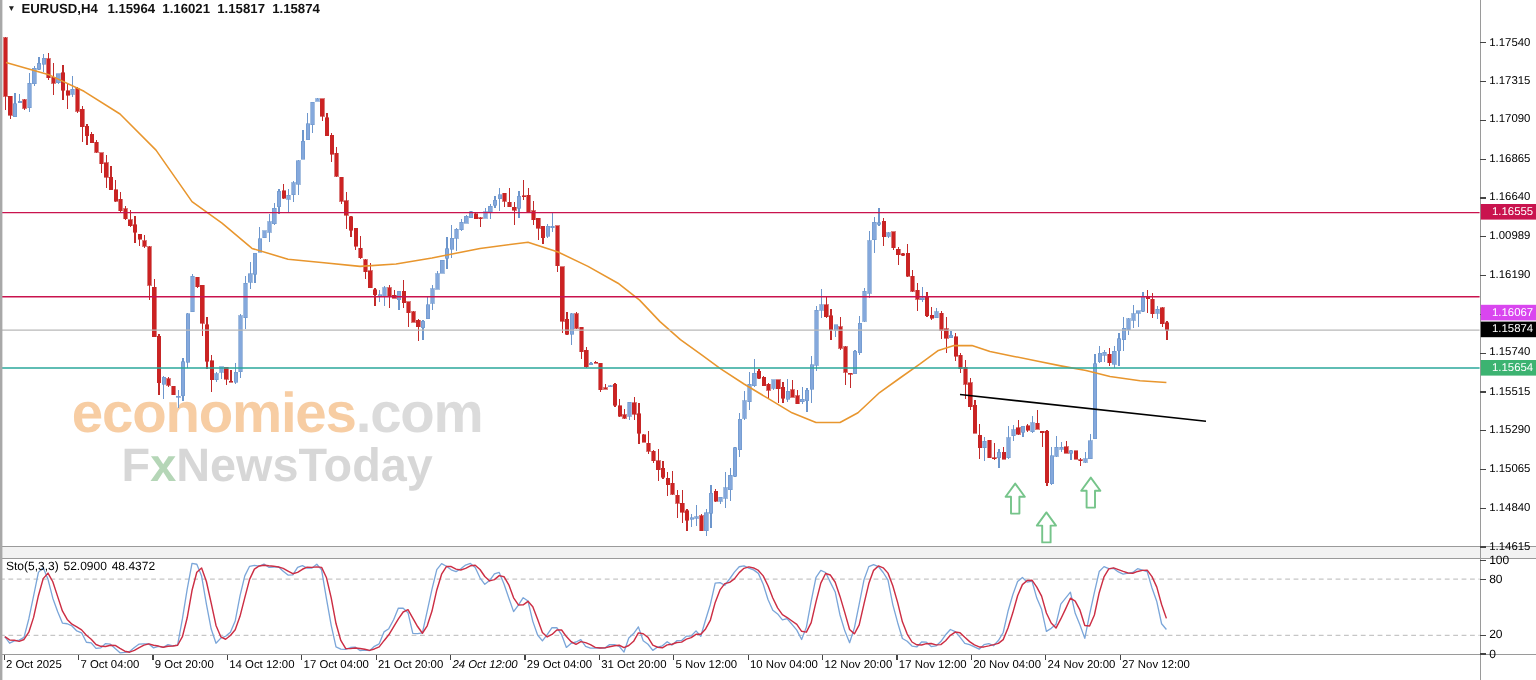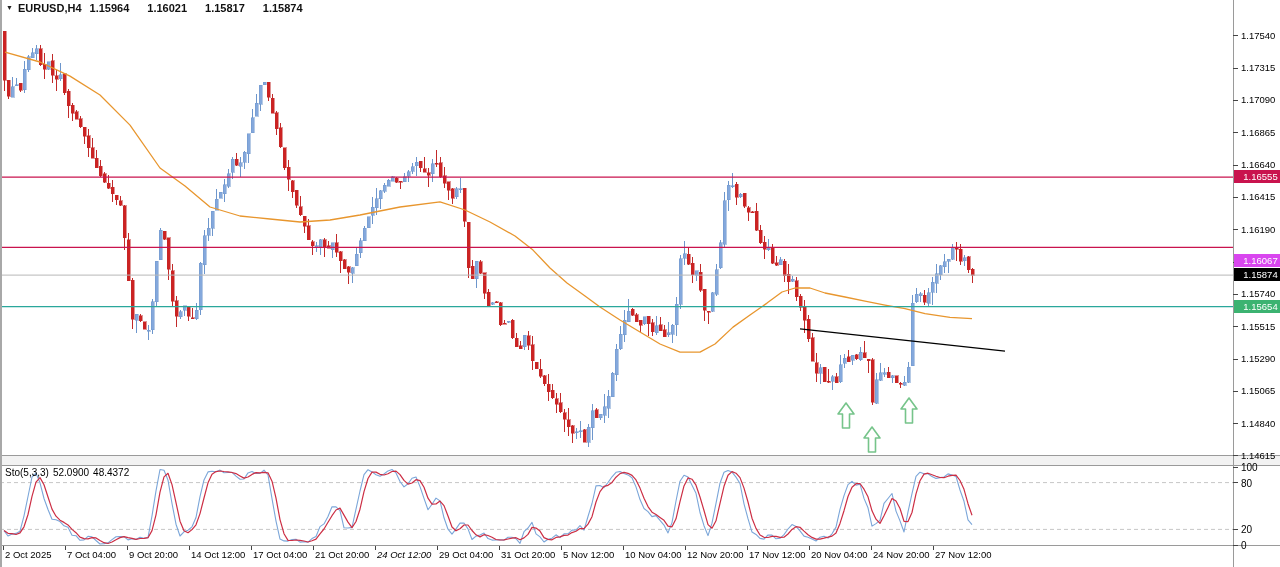--- a/index.html
+++ b/index.html
@@ -3,41 +3,45 @@
 <meta charset="utf-8">
 <style>
   html,body{margin:0;padding:0;background:#fff;}
   body{width:1280px;height:567px;overflow:hidden;font-family:"Liberation Sans",sans-serif;}
   #root{position:relative;width:1280px;height:567px;background:#fff;}
   #chart-svg{position:absolute;left:0;top:0;z-index:2;}
   .left-edge{position:absolute;left:0;top:0;width:2px;height:567px;background:#a8a8a8;z-index:5;}
   .ohlc-bar{position:absolute;left:6px;top:2px;z-index:6;font-size:11px;font-weight:700;color:#111;white-space:nowrap;}
   .ohlc-bar .tri{display:inline-block;font-size:7px;vertical-align:2px;margin-right:5px;color:#222;cursor:pointer;}
   .ohlc-bar .sym{margin-right:8px;}
-  .ohlc-bar .val{margin-right:18px;}
+  .ohlc-bar .val{margin-right:6px;}
   .watermark{position:absolute;left:46px;top:320px;width:370px;z-index:1;text-align:center;user-select:none;line-height:1;}
   .wm1{font-size:47px;font-weight:700;letter-spacing:-1px;}
   .wm1 .brand{color:rgba(240,156,72,0.50);}
   .wm1 .suffix{color:rgba(110,110,110,0.25);}
   .wm2{font-size:39px;font-weight:700;margin-top:2px;color:rgba(110,110,110,0.28);letter-spacing:0px;}
   .wm2 .gx{color:rgba(90,165,95,0.45);}
   .ptick{position:absolute;left:1241px;font-size:9.5px;color:#000;z-index:3;white-space:nowrap;}
   .stick{position:absolute;left:1241px;font-size:10px;color:#000;z-index:3;}
   .badge{position:absolute;left:1234px;width:53px;height:13px;line-height:13px;text-align:center;font-size:9.5px;color:#fff;z-index:4;}
   .dtick{position:absolute;top:549px;font-size:9.5px;color:#000;z-index:3;white-space:nowrap;}
   .sto-label{position:absolute;left:5px;top:467px;z-index:3;font-size:10px;color:#000;white-space:nowrap;}
   .sto-label span{margin-right:4px;}
   .price-axis-area{position:absolute;left:1233px;top:0;width:47px;height:567px;z-index:2;cursor:ns-resize;}
   .time-axis-area{position:absolute;left:0;top:546px;width:1233px;height:21px;z-index:2;cursor:ew-resize;}
   .main-pane-hit{position:absolute;left:0;top:0;width:1233px;height:455px;z-index:2;}
 </style>
 </head>
 <body>
 
 <div id="root">
+  <div class="watermark">
+    <div class="wm1"><span class="brand">economies</span><span class="suffix">.com</span></div>
+    <div class="wm2"><span>F</span><span class="gx">x</span><span>NewsToday</span></div>
+  </div>
 
   <svg id="chart-svg" width="1280" height="567">
       <g shape-rendering="crispEdges">
         <path d="M12.5 77.4L12.5 97.4M16.5 78.4L16.5 85.5M24.5 60.6L24.5 93.3M28.5 55.0L28.5 71.7M32.5 47.5L32.5 58.0M36.5 45.1L36.5 60.2M48.5 61.5L48.5 70.0M60.5 63.0L60.5 80.9M136.5 313.6L136.5 332.5M148.5 325.2L148.5 340.1M152.5 298.5L152.5 334.3M156.5 260.8L156.5 306.7M160.5 228.1L160.5 260.4M180.5 310.0L180.5 318.5M184.5 305.5L184.5 315.9M196.5 302.7L196.5 320.0M200.5 261.6L200.5 314.8M204.5 230.1L204.5 274.0M208.5 218.1L208.5 240.5M212.5 210.9L212.5 235.9M216.5 188.9L216.5 210.3M220.5 192.3L220.5 198.0M224.5 178.6L224.5 201.7M228.5 168.8L228.5 187.7M232.5 157.4L232.5 178.7M240.5 157.2L240.5 177.0M244.5 151.0L244.5 168.7M248.5 133.6L248.5 162.9M252.5 108.5L252.5 132.7M256.5 93.8L256.5 116.4M260.5 84.9L260.5 111.0M264.5 81.8L264.5 84.5M316.5 241.6L316.5 251.8M320.5 238.6L320.5 255.0M332.5 242.5L332.5 258.2M352.5 266.5L352.5 283.0M356.5 246.9L356.5 265.8M360.5 237.8L360.5 258.2M364.5 225.7L364.5 241.2M368.5 216.7L368.5 227.5M372.5 197.3L372.5 224.0M376.5 187.7L376.5 214.8M380.5 190.2L380.5 208.8M384.5 182.7L384.5 192.7M388.5 178.8L388.5 186.0M392.5 176.2L392.5 181.4M404.5 173.0L404.5 181.9M408.5 170.4L408.5 182.4M412.5 163.0L412.5 173.5M416.5 156.7L416.5 175.8M432.5 159.0L432.5 181.8M456.5 186.8L456.5 198.7M460.5 177.8L460.5 193.2M476.5 260.8L476.5 287.6M492.5 302.0L492.5 304.5M508.5 321.0L508.5 322.6M524.5 334.9L524.5 350.1M576.5 428.1L576.5 439.2M580.5 420.6L580.5 438.3M588.5 423.9L588.5 446.9M592.5 404.1L592.5 439.7M600.5 413.9L600.5 419.6M604.5 393.7L604.5 423.1M608.5 390.4L608.5 417.8M612.5 372.3L612.5 397.2M616.5 343.9L616.5 380.8M620.5 326.1L620.5 350.1M624.5 309.9L624.5 342.0M628.5 298.8L628.5 322.4M644.5 316.5L644.5 325.2M656.5 315.5L656.5 335.2M668.5 322.3L668.5 336.9M672.5 323.7L672.5 343.1M676.5 296.7L676.5 335.8M680.5 255.2L680.5 309.4M684.5 241.2L684.5 264.9M696.5 270.6L696.5 280.8M712.5 292.0L712.5 311.5M716.5 263.6L716.5 295.8M720.5 239.7L720.5 268.5M724.5 192.4L724.5 248.1M728.5 180.7L728.5 210.8M732.5 173.1L732.5 188.0M740.5 193.4L740.5 198.4M768.5 239.4L768.5 251.4M780.5 256.9L780.5 265.3M792.5 275.5L792.5 281.5M820.5 364.4L820.5 383.9M832.5 374.5L832.5 390.2M840.5 354.8L840.5 382.5M844.5 354.3L844.5 367.7M852.5 355.3L852.5 364.5M860.5 346.9L860.5 360.5M876.5 372.5L876.5 404.0M880.5 363.3L880.5 380.5M884.5 368.0L884.5 376.6M892.5 374.9L892.5 383.0M904.5 376.4L904.5 385.9M908.5 361.7L908.5 382.5M912.5 295.0L912.5 365.8M916.5 288.4L916.5 302.6M920.5 291.5L920.5 301.5M928.5 288.4L928.5 306.8M932.5 277.3L932.5 304.7M936.5 264.3L936.5 292.8M940.5 265.4L940.5 279.5M944.5 254.3L944.5 273.4M948.5 258.8L948.5 272.7M952.5 243.5L952.5 260.3M964.5 255.1L964.5 266.1" stroke="#6d96cc" stroke-width="1" fill="none"></path>
         <path d="M4.5 30.6L4.5 91.4M8.5 80.1L8.5 99.2M20.5 82.7L20.5 91.7M40.5 44.5L40.5 66.4M44.5 52.9L44.5 78.8M52.5 54.4L52.5 83.0M56.5 69.6L56.5 91.2M64.5 72.9L64.5 94.5M68.5 88.5L68.5 118.3M72.5 103.4L72.5 120.8M76.5 110.1L76.5 119.0M80.5 116.3L80.5 127.9M84.5 127.2L84.5 144.4M88.5 129.0L88.5 156.7M92.5 138.3L92.5 158.4M96.5 149.9L96.5 168.1M100.5 160.4L100.5 177.3M104.5 171.5L104.5 183.1M108.5 174.6L108.5 189.4M112.5 179.6L112.5 202.4M116.5 195.0L116.5 205.1M120.5 195.7L120.5 206.4M124.5 205.3L124.5 250.3M128.5 232.7L128.5 280.5M132.5 278.0L132.5 329.2M140.5 314.4L140.5 322.3M144.5 321.5L144.5 329.1M164.5 231.2L164.5 239.9M168.5 237.6L168.5 280.3M172.5 264.3L172.5 307.3M176.5 295.6L176.5 326.9M188.5 306.0L188.5 321.0M192.5 308.4L192.5 318.4M236.5 153.3L236.5 165.9M268.5 82.1L268.5 100.9M272.5 93.9L272.5 113.3M276.5 111.1L276.5 135.3M280.5 122.8L280.5 147.6M284.5 147.8L284.5 169.7M288.5 159.7L288.5 190.8M292.5 180.4L292.5 197.7M296.5 190.0L296.5 208.0M300.5 196.4L300.5 215.5M304.5 216.0L304.5 232.5M308.5 219.3L308.5 240.4M312.5 240.3L312.5 255.2M324.5 237.9L324.5 256.9M328.5 241.4L328.5 248.3M336.5 233.7L336.5 256.8M340.5 251.3L340.5 272.8M344.5 259.1L344.5 268.5M348.5 265.9L348.5 284.2M396.5 176.7L396.5 182.6M400.5 181.1L400.5 189.2M420.5 160.9L420.5 172.1M424.5 156.6L424.5 172.2M428.5 168.1L428.5 187.4M436.5 150.3L436.5 166.9M440.5 156.8L440.5 177.9M444.5 167.3L444.5 187.9M448.5 181.6L448.5 199.7M452.5 188.3L452.5 203.7M464.5 188.1L464.5 226.6M468.5 222.3L468.5 277.6M472.5 259.8L472.5 278.9M480.5 260.1L480.5 274.1M484.5 272.5L484.5 299.4M488.5 289.0L488.5 306.7M496.5 300.8L496.5 302.7M500.5 302.4L500.5 326.4M504.5 320.0L504.5 324.3M512.5 318.9L512.5 338.9M516.5 332.7L516.5 347.3M520.5 341.0L520.5 348.9M528.5 330.8L528.5 350.1M532.5 336.0L532.5 370.1M536.5 361.5L536.5 368.6M540.5 359.4L540.5 378.0M544.5 374.8L544.5 386.1M548.5 373.9L548.5 400.9M552.5 384.3L552.5 399.2M556.5 393.1L556.5 413.2M560.5 392.5L560.5 412.7M564.5 408.7L564.5 431.9M568.5 408.0L568.5 435.7M572.5 424.5L572.5 442.6M584.5 428.6L584.5 442.4M596.5 407.9L596.5 418.1M632.5 307.7L632.5 315.7M636.5 313.1L636.5 321.8M640.5 319.5L640.5 331.7M648.5 316.3L648.5 336.2M652.5 318.6L652.5 335.6M660.5 316.7L660.5 331.1M664.5 324.6L664.5 336.7M688.5 247.9L688.5 264.6M692.5 257.3L692.5 283.0M700.5 264.0L700.5 291.9M704.5 288.6L704.5 320.5M708.5 311.0L708.5 323.5M736.5 181.5L736.5 204.9M744.5 193.1L744.5 208.0M748.5 206.2L748.5 220.7M752.5 211.2L752.5 213.3M756.5 203.1L756.5 231.2M760.5 225.2L760.5 243.6M764.5 235.7L764.5 259.1M772.5 243.6L772.5 264.0M776.5 255.6L776.5 266.4M784.5 259.2L784.5 282.4M788.5 264.3L788.5 293.9M796.5 277.2L796.5 300.8M800.5 294.0L800.5 310.7M804.5 299.7L804.5 332.9M808.5 315.0L808.5 341.9M812.5 333.1L812.5 361.2M816.5 353.4L816.5 382.4M824.5 366.8L824.5 381.6M828.5 369.0L828.5 383.1M836.5 372.7L836.5 382.7M848.5 350.4L848.5 362.2M856.5 353.7L856.5 359.7M864.5 341.3L864.5 357.6M868.5 359.0L868.5 372.7M872.5 358.2L872.5 405.2M888.5 367.2L888.5 377.6M896.5 375.6L896.5 382.7M900.5 381.6L900.5 388.1M924.5 290.0L924.5 305.0M956.5 241.8L956.5 261.2M960.5 244.0L960.5 265.1M968.5 256.0L968.5 272.9M972.5 267.9L972.5 283.4" stroke="#c22a2a" stroke-width="1" fill="none"></path>
         <g fill="#84a8dc" stroke="#6d96cc" stroke-width="0.5">
           <rect x="11" y="86.5" width="3" height="10.9"></rect>
           <rect x="15" y="84.5" width="3" height="1.0"></rect>
           <rect x="23" y="69.2" width="3" height="20.4"></rect>
           <rect x="27" y="56.8" width="3" height="12.9"></rect>
@@ -353,21 +357,21 @@
   <div class="sto-label">
     <span>Sto(5,3,3)</span><span>52.0900</span><span>48.4372</span>
   </div>
 
   <div class="left-edge"></div>
 <div class="ptick" style="top: 29.6897px;">1.17540</div>
     <div class="ptick" style="top: 62.0172px;">1.17315</div>
     <div class="ptick" style="top: 94.3448px;">1.17090</div>
     <div class="ptick" style="top: 126.672px;">1.16865</div>
     <div class="ptick" style="top: 159px;">1.16640</div>
-    <div class="ptick" style="top: 191.328px;">1.16415</div>
+    <div class="ptick" style="top: 191.328px;">1.00989</div>
     <div class="ptick" style="top: 223.655px;">1.16190</div>
     <div class="ptick" style="top: 255.983px; text-align: right;">1.15965</div>
     <div class="ptick" style="top: 288.31px;">1.15740</div>
     <div class="ptick" style="top: 320.638px;">1.15515</div>
     <div class="ptick" style="top: 352.966px;">1.15290</div>
     <div class="ptick" style="top: 385.293px;">1.15065</div>
     <div class="ptick" style="top: 417.621px;">1.14840</div>
     <div class="ptick" style="top: 449.948px;">1.14615</div>
     <div class="badge" style="top: 170.213px; background: rgb(201, 19, 78);">1.16555</div>
     <div class="badge" style="top: 254px; background: #d946ef;">1.16067</div>

